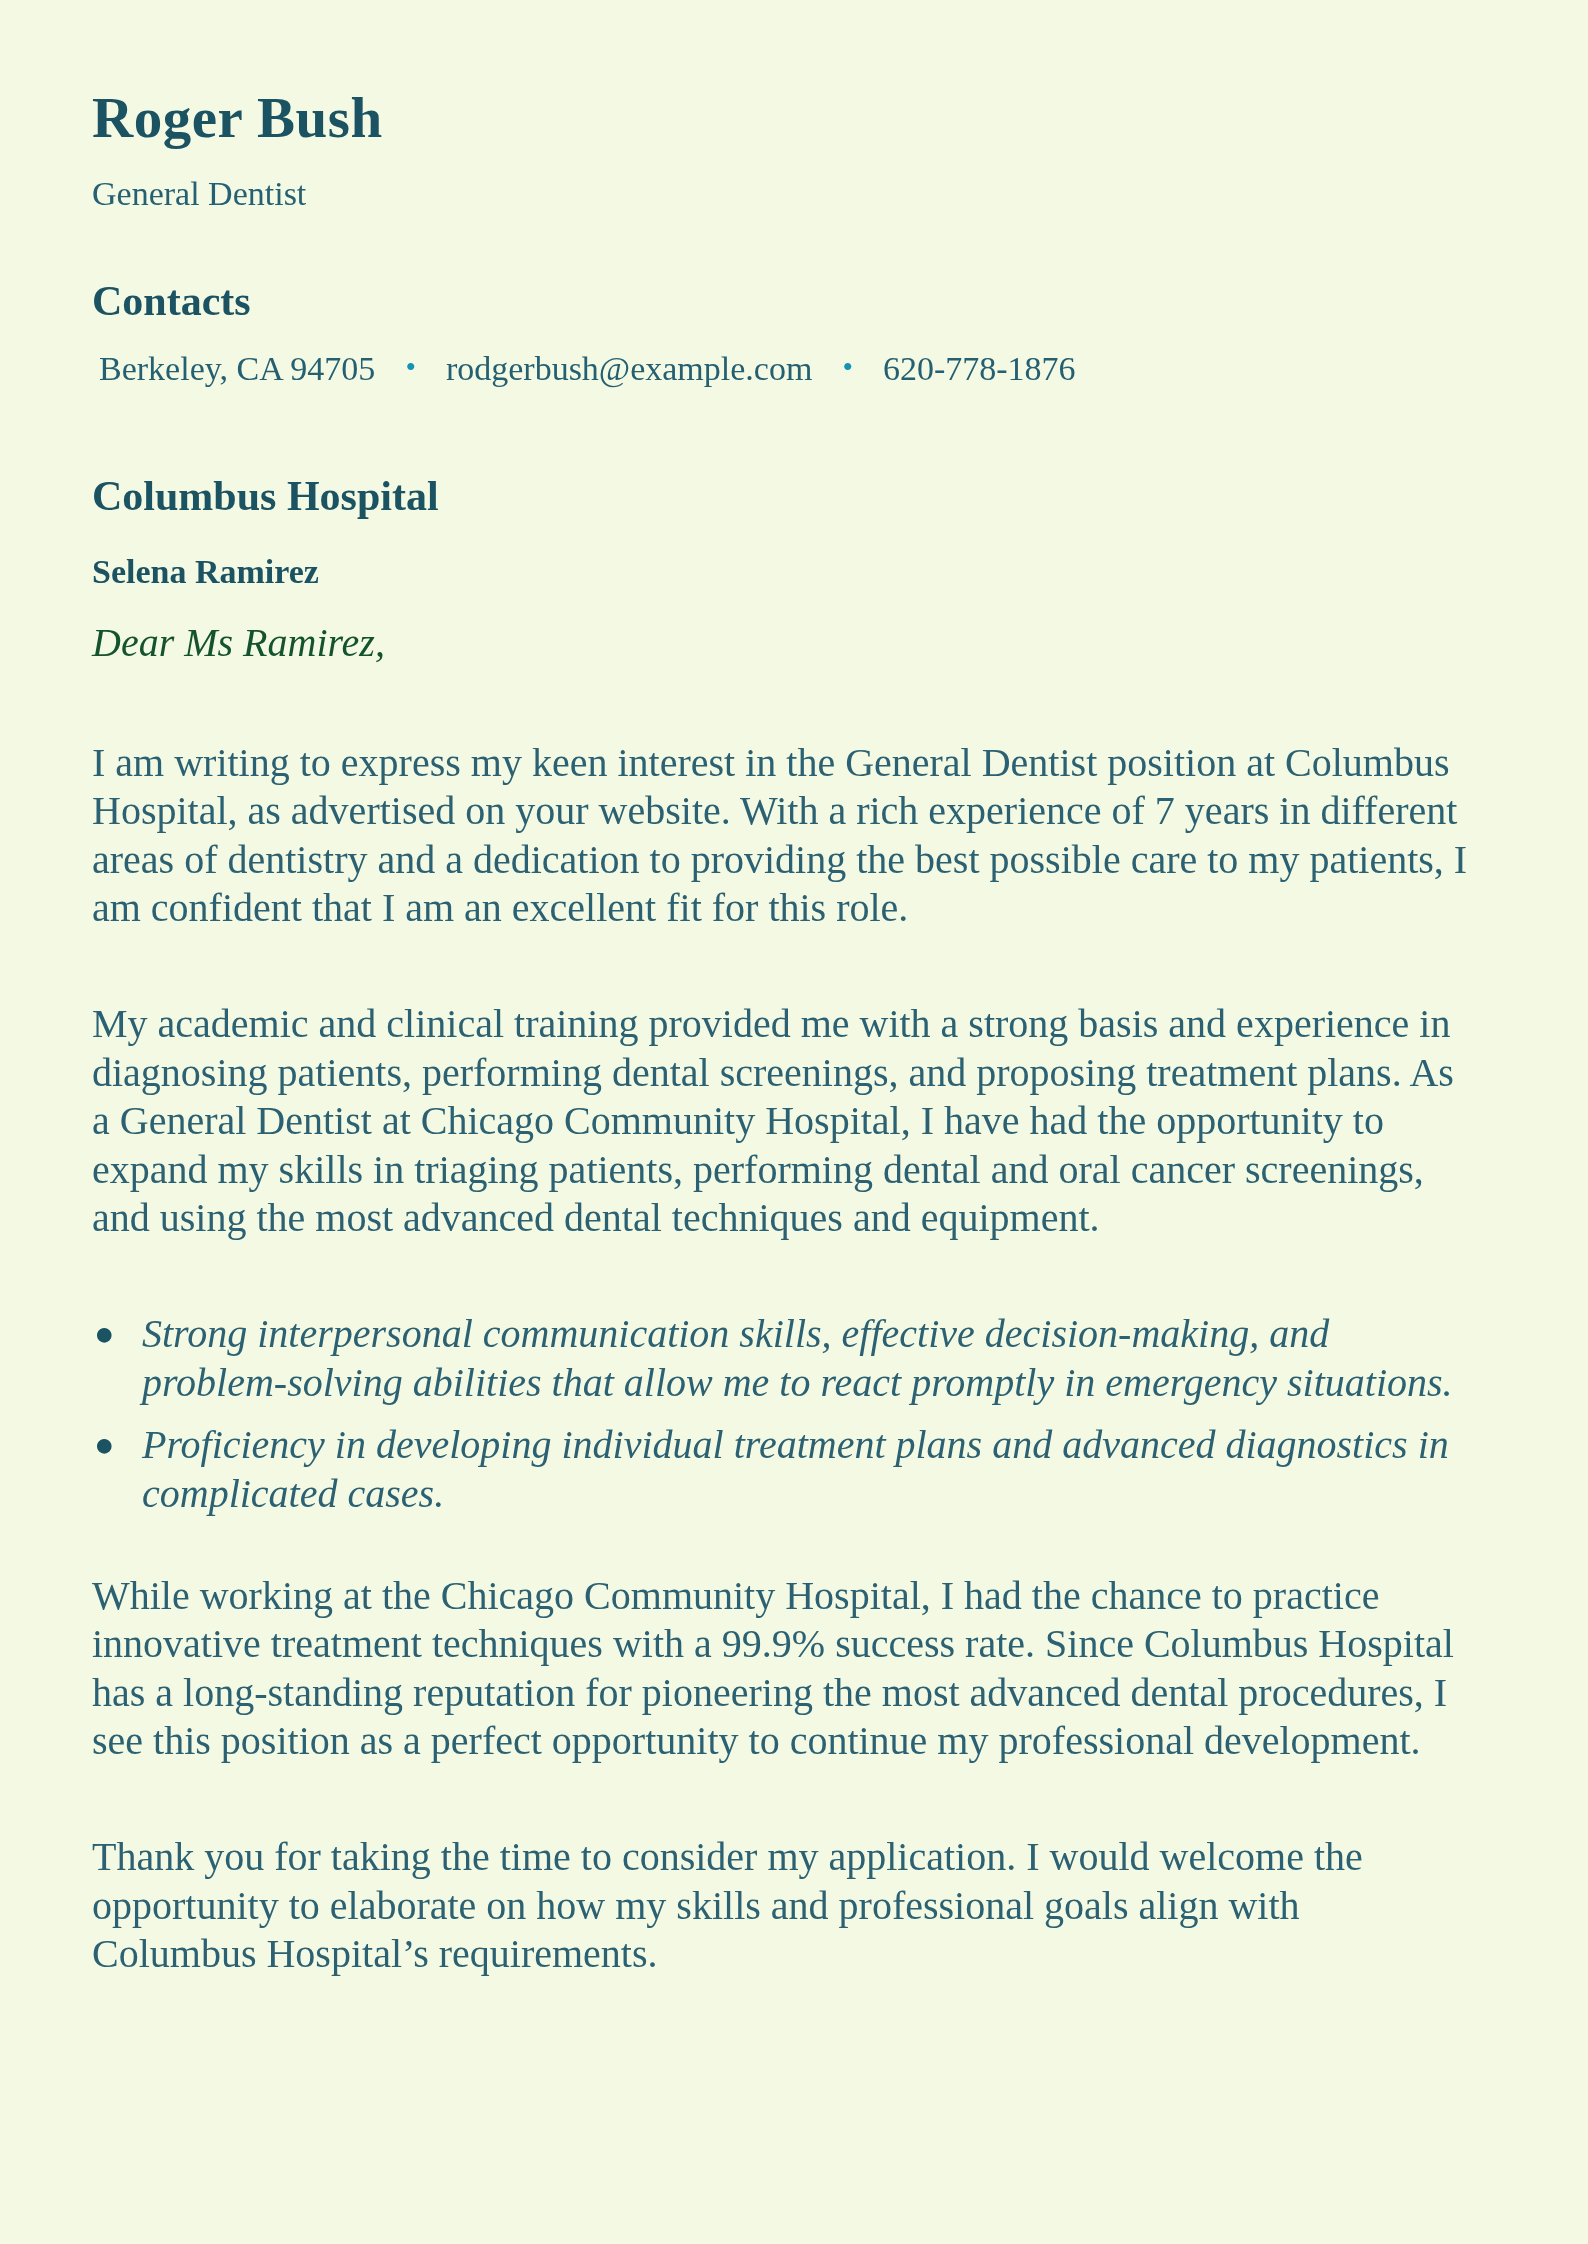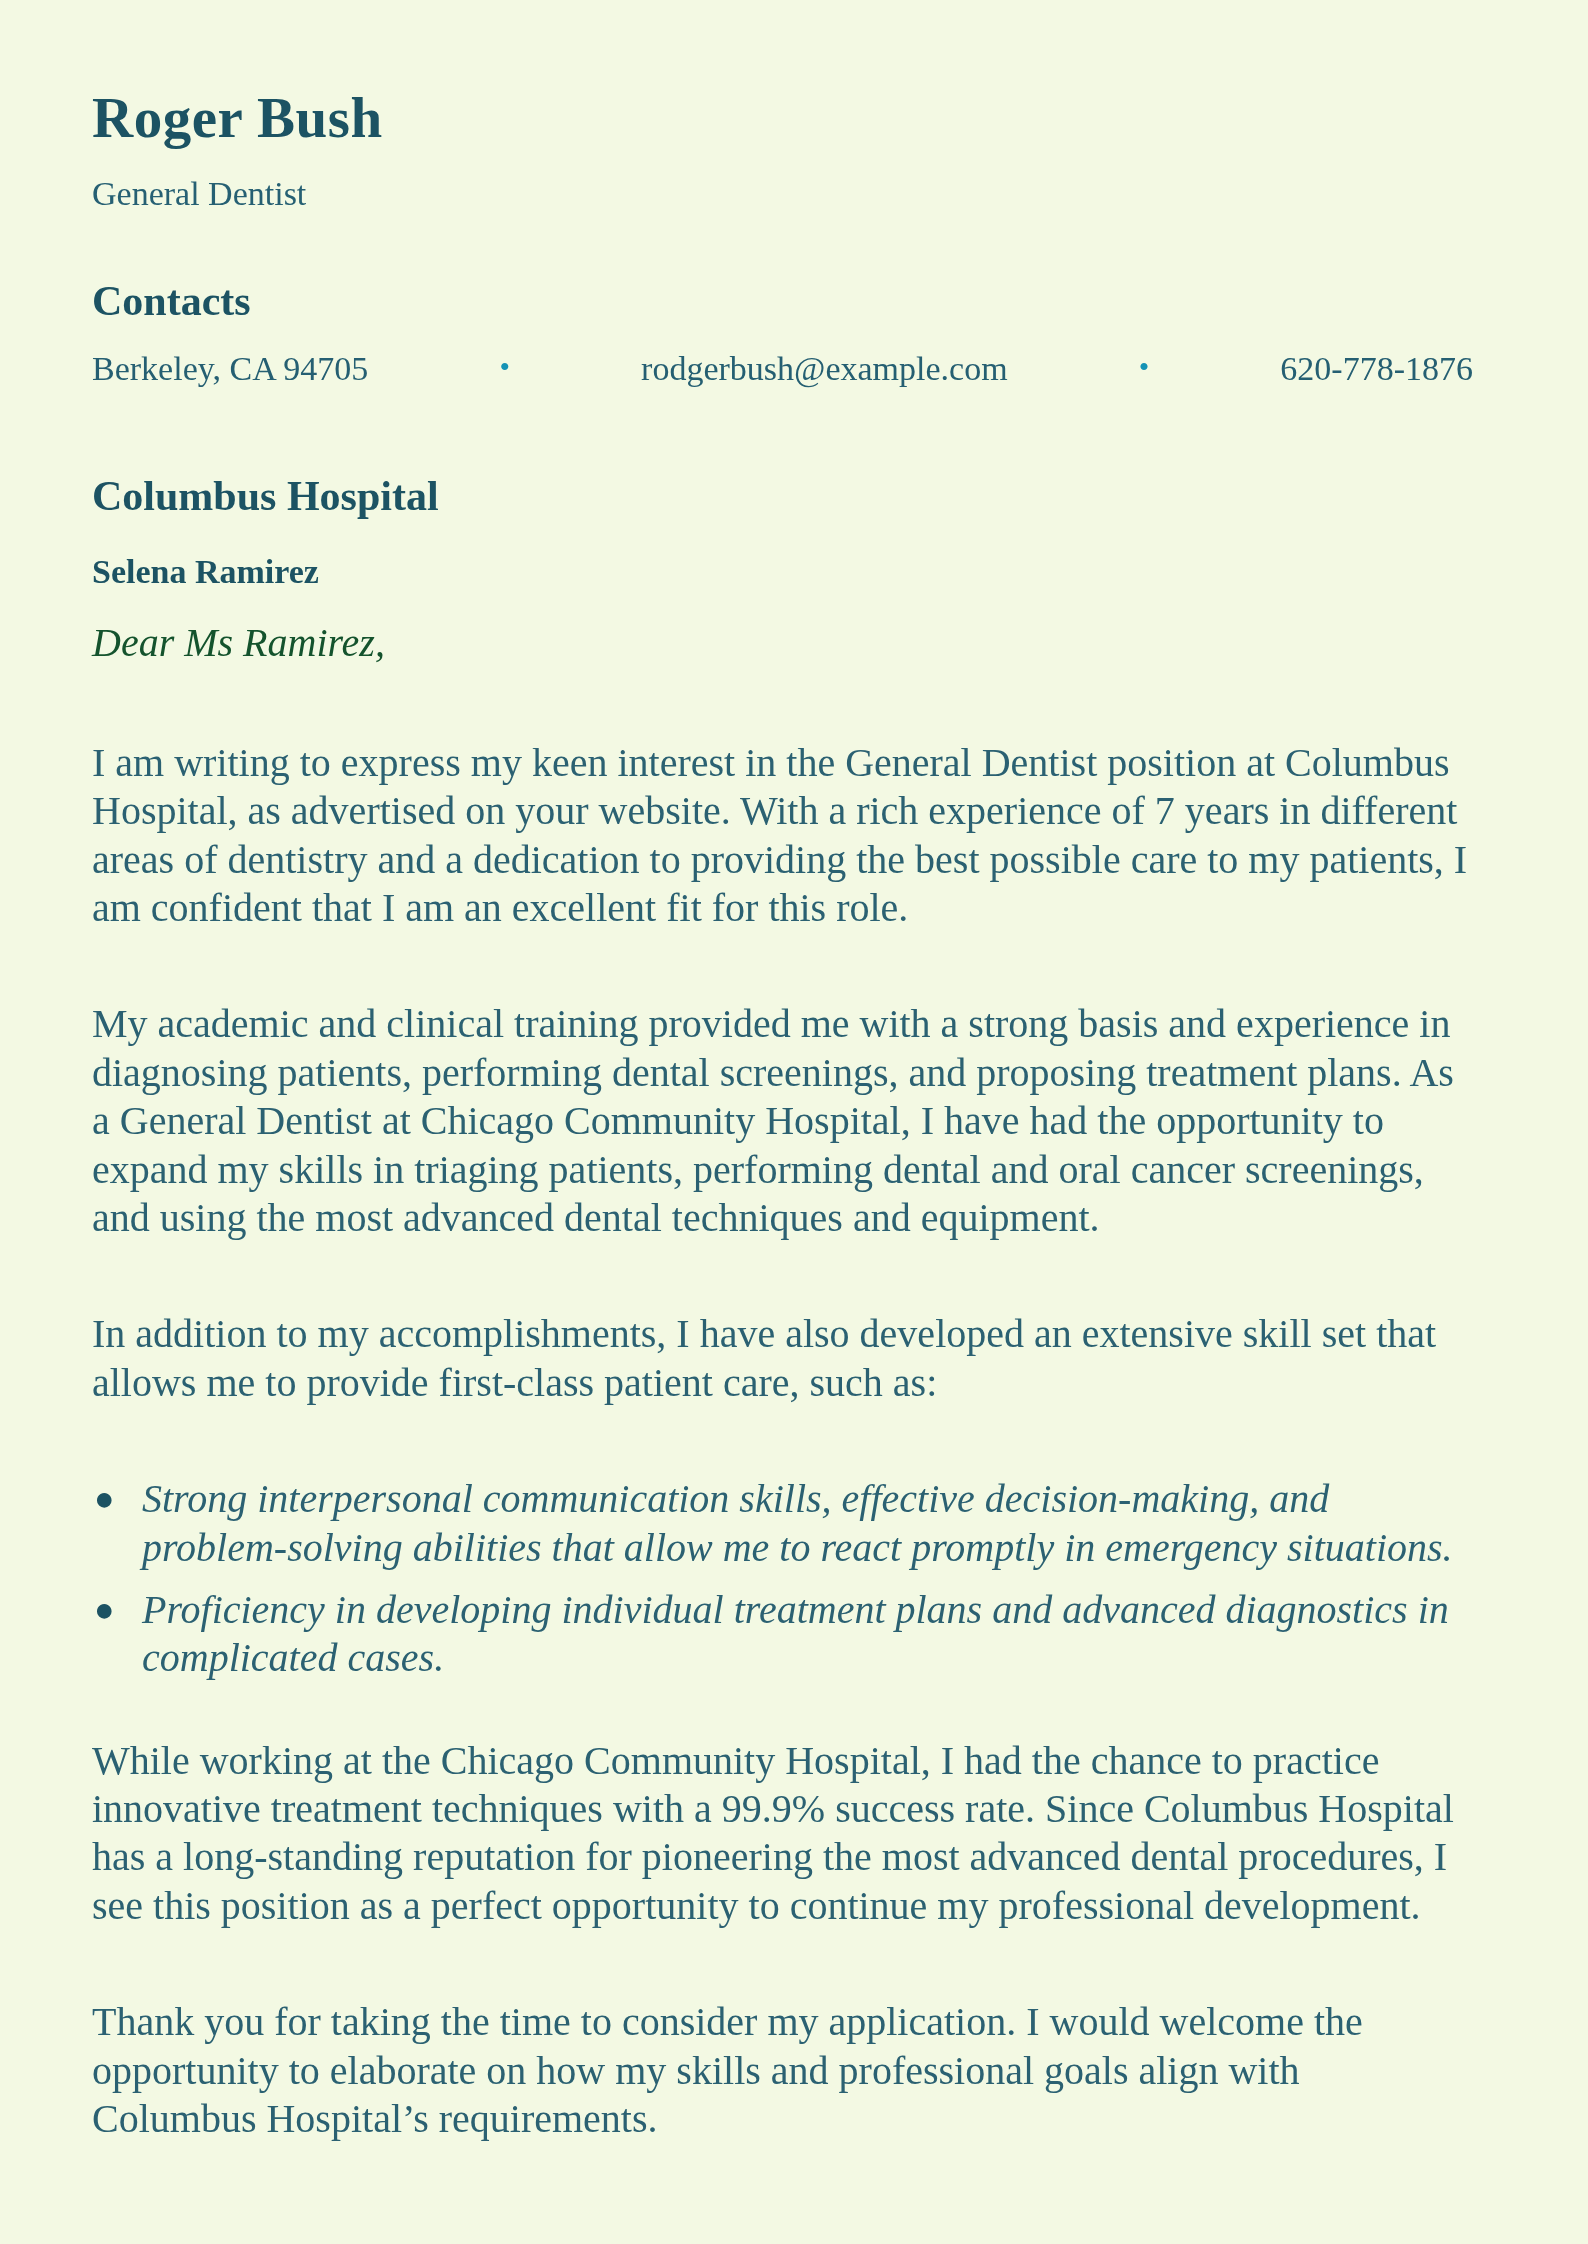--- a/index.html
+++ b/index.html
@@ -35,27 +35,26 @@
   
   .section-heading {
     margin: 0 0 24px 0;
     font-size: 42px;
     line-height: 1.15;
     font-weight: bold;
     color: #1c5363;
   }
   
   .contact-row {
-    margin: 0 0 82px 0;
+    margin: 0 0 82px 7px;
     font-size: 34px;
     line-height: 1.2;
     color: #255f72;
     display: flex;
     align-items: center;
-    justify-content: space-between;
   }
   .sep-dot {
     color: #1593b5;
     font-size: 30px;
     margin: 0 30px;
     transform: translateY(-2px);
   }
   
   .company-heading { margin-bottom: 32px; }
   .recipient-name {
@@ -125,21 +124,20 @@
   <h2 class="section-heading company-heading">Columbus Hospital</h2>
 
   <div class="recipient-name">Selena Ramirez</div>
 
   <div class="salutation">Dear Ms Ramirez,</div>
 
   <p class="letter-paragraph">I am writing to express my keen interest in the General Dentist position at Columbus Hospital, as advertised on your website. With a rich experience of 7 years in different areas of dentistry and a dedication to providing the best possible care to my patients, I am confident that I am an excellent fit for this role.</p>
 
   <p class="letter-paragraph">My academic and clinical training provided me with a strong basis and experience in diagnosing patients, performing dental screenings, and proposing treatment plans. As a General Dentist at Chicago Community Hospital, I have had the opportunity to expand my skills in triaging patients, performing dental and oral cancer screenings, and using the most advanced dental techniques and equipment.</p>
 
-  <p class="letter-paragraph">In addition to my accomplishments, I have also developed an extensive skill set that allows me to provide first-class patient care, such as:</p>
 
   <ul class="bullet-list">
     <li class="bullet-item">
       <span class="bullet-dot">●</span>
       <span class="bullet-text">Strong interpersonal communication skills, effective decision-making, and problem-solving abilities that allow me to react promptly in emergency situations.</span>
     </li>
     <li class="bullet-item">
       <span class="bullet-dot">●</span>
       <span class="bullet-text">Proficiency in developing individual treatment plans and advanced diagnostics in complicated cases.</span>
     </li>

